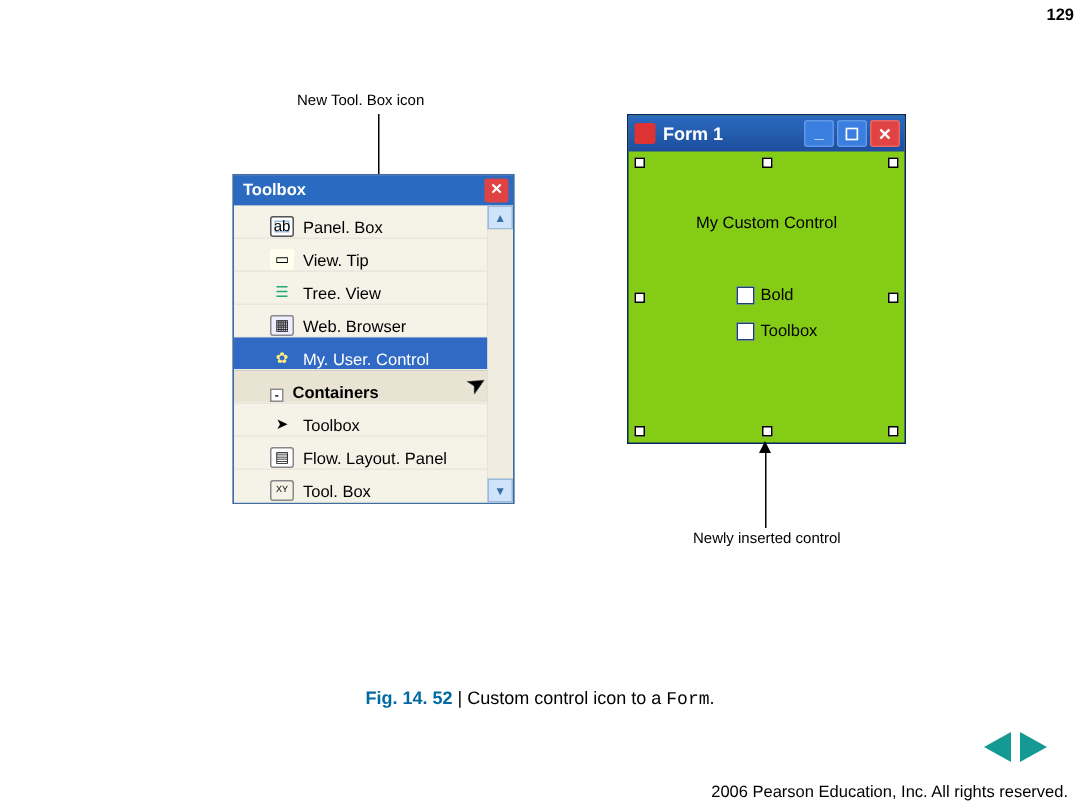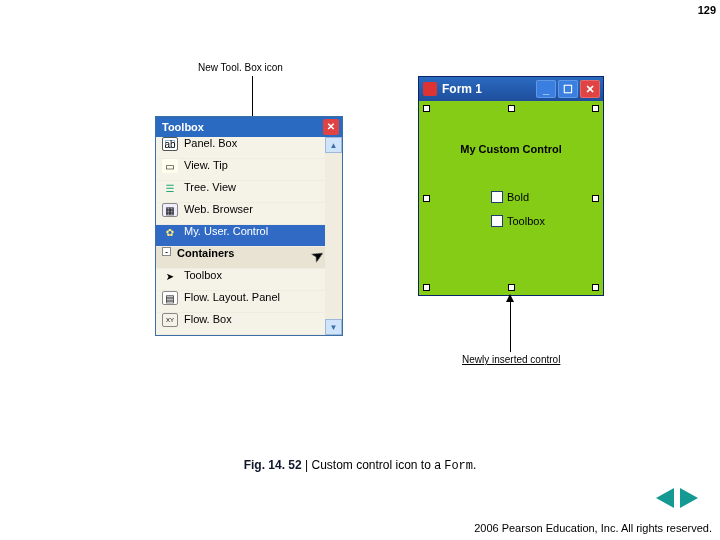--- a/index.html
+++ b/index.html
@@ -9,21 +9,21 @@
   .arrow-line { position: absolute; background: #000; }
   
   .toolbox { position: absolute; left: 155px; top: 116px; width: 188px; border: 1px solid #3a6ea5; background: #a3a3a3; font-size: 11px; }
   .tb-title { height: 20px; background: linear-gradient(#2a6ac0,#2a6ac0); color: #fff; line-height: 20px; padding-left: 6px; font-weight: bold; display: flex; justify-content: space-between; align-items: center; }
   .tb-close { width: 16px; height: 16px; background: #e04343; border-radius: 2px; color: #fff; text-align: center; line-height: 15px; font-size: 10px; margin-right: 3px; font-family: Arial; }
   .tb-body { display: flex; }
   .tb-list { flex: 1; }
   .tb-scrollbar { width: 17px; background: #e8e4d8; display: flex; flex-direction: column; }
   .tb-sb-btn { height: 16px; background: #cfe3fb; border: 1px solid #9db8d9; display:flex; align-items:center; justify-content:center; font-size:8px; color:#3a6ea5; }
   .tb-sb-track { flex: 1; background: #f0ece0; }
-  .tb-row { height: 22px; display: flex; align-items: flex-start; padding-left: 6px; border-bottom: 1px solid #efece2; background: #f5f2e8; gap: 6px; }
+  .tb-row { height: 22px; display: flex; align-items: flex-end; padding-left: 24px; border-bottom: 1px solid #efece2; background: #f5f2e8; gap: 6px; }
   .tb-row.selected { background: #316ac5; color: #fff; }
   .tb-row.group { background: #e8e3d2; font-weight: bold; }
   .tb-group-toggle { display:inline-block; width:9px; height:9px; border:1px solid #888; background:#fff; color:#000; font-size:8px; line-height:7px; text-align:center; }
   .tb-icon { width: 16px; height: 14px; display:inline-flex; align-items:center; justify-content:center; font-size:10px; border-radius:2px; }
   .ic-textbox{border:1px solid #555;background:#fff;box-shadow:inset 0 0 0 2px #fff, inset 0 0 0 3px #9bd;}
   .ic-tooltip{background:#ffe;}
   .ic-tree{color:#2a7;}
   .ic-web{border:1px solid #888;background:#eef;}
   .ic-user{color:#ffec7a;}
   .ic-pointer{color:#000;}
@@ -42,21 +42,21 @@
   .f1-client { height: 194px; position: relative; }
   .handle { position:absolute; width:7px; height:7px; background:#fff; border:1px solid #000; }
   .h-tl{top:4px;left:4px;} .h-tc{top:4px;left:89px;} .h-tr{top:4px;right:4px;}
   .h-ml{top:94px;left:4px;} .h-mr{top:94px;right:4px;}
   .h-bl{bottom:4px;left:4px;} .h-bc{bottom:4px;left:89px;} .h-br{bottom:4px;right:4px;}
   .f1-label{position:absolute;font-size:11px;}
   .f1-checkbox{position:absolute;font-size:11px;display:flex;align-items:center;gap:4px;}
   .cb-box{width:12px;height:12px;border:1px solid #1c3f75;background:#fff;}
   
   .caption { position: absolute; top: 458px; width: 720px; text-align: center; font-size: 12px; }
-  .caption .fig { color: #0f172a; font-weight: bold; }
+  .caption .fig { color: #0369a1; font-weight: bold; }
   .caption .form-word{font-weight:normal;font-family:"Courier New",monospace;}
   .copyright { position: absolute; bottom: 6px; right: 8px; font-size: 11px; text-align: right; }
   .nav-tri { position:absolute; bottom:32px; width:0;height:0;border-top:10px solid transparent;border-bottom:10px solid transparent; }
   .nav-prev{right:46px;border-right:18px solid #159a93;}
   .nav-next{right:22px;border-left:18px solid #159a93;}
 </style>
 </head>
 <body>
 
 <div class="page-num">129</div>
@@ -101,21 +101,21 @@
           <span>Toolbox</span>
         </div>
       <div class="tb-row">
           <span class="tb-icon ic-flow">▤</span>
           <span>Flow. Layout. Panel</span>
         </div>
       <div class="tb-row">
           <span class="tb-icon ic-group">
             <sup style="font-size:6px">XY</sup>
           </span>
-          <span>Flow. Box</span>
+          <span>Tool. Box</span>
         </div>
     </div>
     <div class="tb-scrollbar">
       <div class="tb-sb-btn">▲</div>
       <div class="tb-sb-track"></div>
       <div class="tb-sb-btn">▼</div>
     </div>
   </div>
 </div>
 <div class="cursor-arrow" style="left:311px; top:246px; transform:rotate(-30deg);">➤</div>
@@ -132,35 +132,35 @@
   </div>
   <div class="f1-client">
     <div class="handle h-tl"></div>
     <div class="handle h-tc"></div>
     <div class="handle h-tr"></div>
     <div class="handle h-ml"></div>
     <div class="handle h-mr"></div>
     <div class="handle h-bl"></div>
     <div class="handle h-bc"></div>
     <div class="handle h-br"></div>
-    <div class="f1-label" style="top:42px; left:0; width:100%; text-align:center;font-weight:bold;">My Custom Control</div>
+    <div class="f1-label" style="top:42px; left:0; width:100%; text-align:center;">My Custom Control</div>
     <div class="f1-checkbox" style="top:90px; left:72px;">
         <span class="cb-box"></span>
         <span>Bold</span>
       </div>
     <div class="f1-checkbox" style="top:114px; left:72px;">
         <span class="cb-box"></span>
         <span>Toolbox</span>
       </div>
   </div>
 </div>
 
 <div class="arrow-line" style="left:510px; top:298px; width:1px; height:54px;"></div>
 <div style="position:absolute;left:506px;top:294px;width:0;height:0;border-left:4px solid transparent;border-right:4px solid transparent;border-bottom:8px solid #000;"></div>
-<div class="annotation" style="left:462px; top:354px;text-decoration:underline;">Newly inserted control</div>
+<div class="annotation" style="left:462px; top:354px;">Newly inserted control</div>
 
 <div class="caption">
   <span class="fig">Fig. 14. 52</span><span> | </span><span>Custom control icon to a </span><span class="form-word">Form</span><span>.</span>
 </div>
 
 <div class="nav-tri nav-prev"></div>
 <div class="nav-tri nav-next"></div>
 
 <div class="copyright">  2006 Pearson Education, Inc.  All rights reserved.</div>
 

